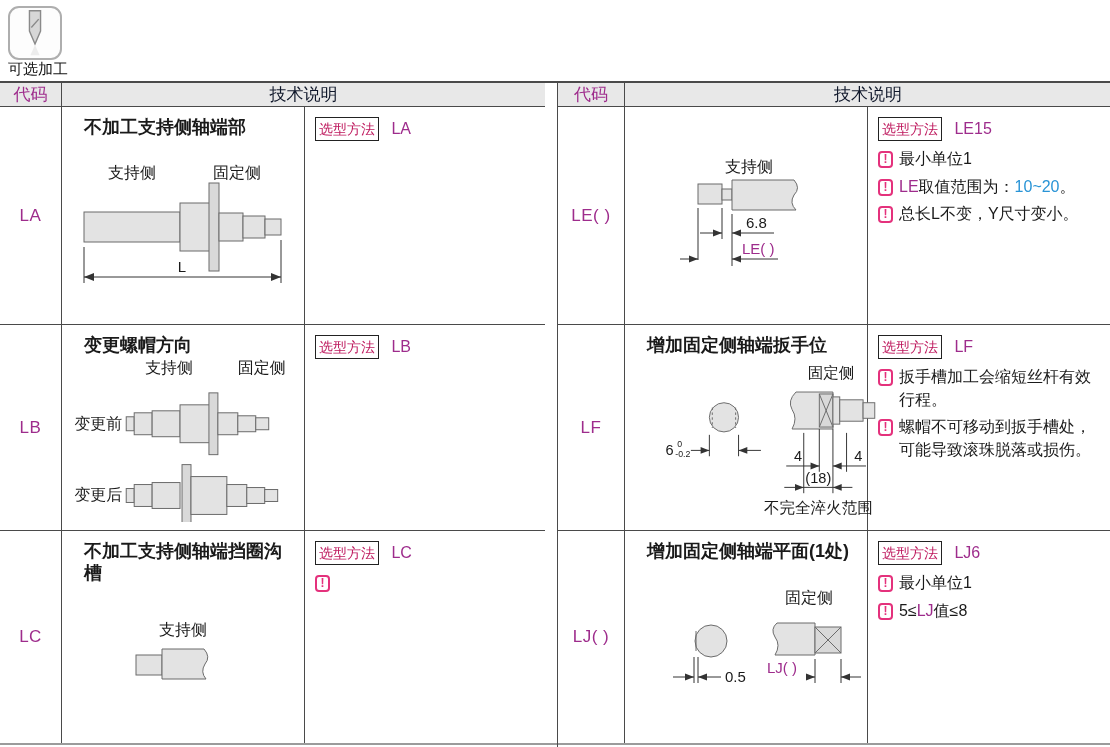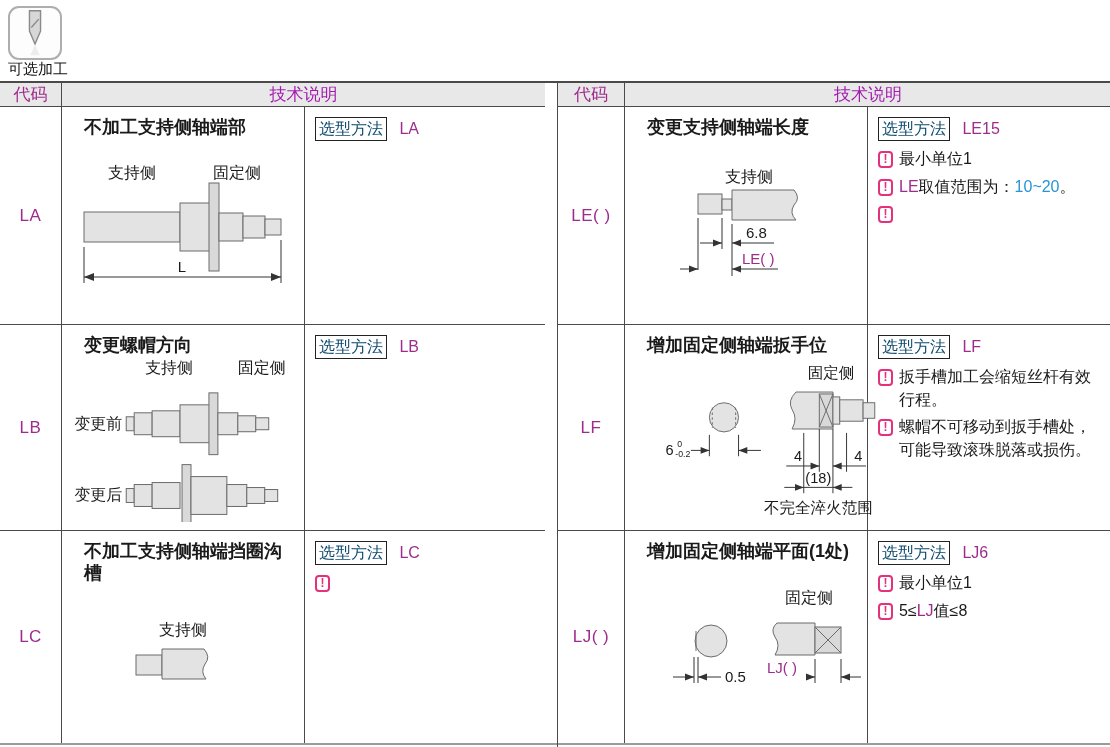--- a/index.html
+++ b/index.html
@@ -34,42 +34,42 @@
     display:grid;grid-template-rows:24px 218px 206px 212px;
   }
   .tbl-left{left:0;width:545px;grid-template-columns:62px 243px 240px;}
   .tbl-right{left:557px;width:553px;grid-template-columns:67px 243px 243px;border-left:1px solid var(--line);}
   .hcell{
     background:var(--header_bg);
     display:flex;align-items:center;justify-content:center;
     font-size:17px;border-bottom:1px solid var(--line);
   }
   .h-code{color:var(--magenta);border-right:1px solid var(--line);}
-  .h-desc{grid-column:2/4;color:#a21caf;}
+  .h-desc{grid-column:2/4;color:#0f172a;}
   .c-code{
     border-right:1px solid var(--line);border-bottom:1px solid var(--line);
     display:flex;align-items:center;justify-content:center;
     color:var(--magenta);font-size:17px;letter-spacing:.5px;
   }
   .c-desc{
     border-right:1px solid var(--line);border-bottom:1px solid var(--line);
     padding:10px 12px 8px;display:flex;flex-direction:column;
   }
   .c-notes{
     border-bottom:1px solid var(--line);
     padding:10px 8px 10px 10px;font-size:16px;
   }
   .row-last{border-bottom:none;}
   .row-title{font-size:18px;font-weight:bold;line-height:1.2;margin-left:10px;}
   .diag{margin:auto;}
   
   .method{margin-bottom:7px;}
   .method-box{
     display:inline-block;border:1px solid #222;padding:0 3px;
-    font-size:16px;line-height:22px;color:#0c4a6e;
+    font-size:14px;line-height:22px;color:#be185d;
   }
   .method-val{color:var(--magenta);margin-left:8px;font-size:16px;}
   .note{display:flex;align-items:flex-start;gap:6px;margin-top:5px;}
   .warn-icon{
     flex:0 0 auto;width:15px;height:17px;margin-top:3px;
     border:2px solid var(--pink);border-radius:4px;
     color:var(--pink);font-weight:bold;font-size:12px;line-height:12px;
     text-align:center;
   }
   .note-text{line-height:1.42;}
@@ -194,21 +194,20 @@
     </div>
   </div>
 </div>
 
 <div class="tbl tbl-right">
   <div class="hcell h-code">代码</div>
   <div class="hcell h-desc">技术说明</div>
 
   <div class="c-code">LE( )</div>
   <div class="c-desc">
-    <div class="row-title">变更支持侧轴端长度</div>
     <svg class="diag" width="200" height="150" viewBox="0 0 200 150">
       <text x="103" y="30" text-anchor="middle">支持侧</text>
       <g>
         <rect class="shape" x="52" y="42" width="24" height="20"></rect>
         <rect class="shape" x="76" y="47" width="10" height="11"></rect>
         <path class="shape" d="M86,38 L148,38 Q155,46 148,53 Q143,61 150,68 L86,68 Z"></path>
       </g>
       <line class="dimline" x1="76" y1="66" x2="76" y2="97"></line>
       <line class="dimline" x1="86" y1="72" x2="86" y2="124"></line>
       <line class="dimline" x1="52" y1="66" x2="52" y2="118"></line>
@@ -236,20 +235,23 @@
       </div>
     </div>
     <div class="note">
       <span class="warn-icon">!</span>
       <div class="note-text">
         <span class="mag">LE</span><span>取值范围为：</span><span class="blue">10~20</span><span>。</span>
       </div>
     </div>
     <div class="note">
       <span class="warn-icon">!</span>
+      <div class="note-text">
+        <span>总长L不变，Y尺寸变小。</span>
+      </div>
     </div>
   </div>
 
   <div class="c-code">LF</div>
   <div class="c-desc">
     <div class="row-title">增加固定侧轴端扳手位</div>
     <svg class="diag" width="243" height="170" viewBox="0 0 243 170">
       <text x="196" y="22" text-anchor="middle">固定侧</text>
       <g>
         <circle class="shape" cx="86" cy="62" r="15"></circle>

